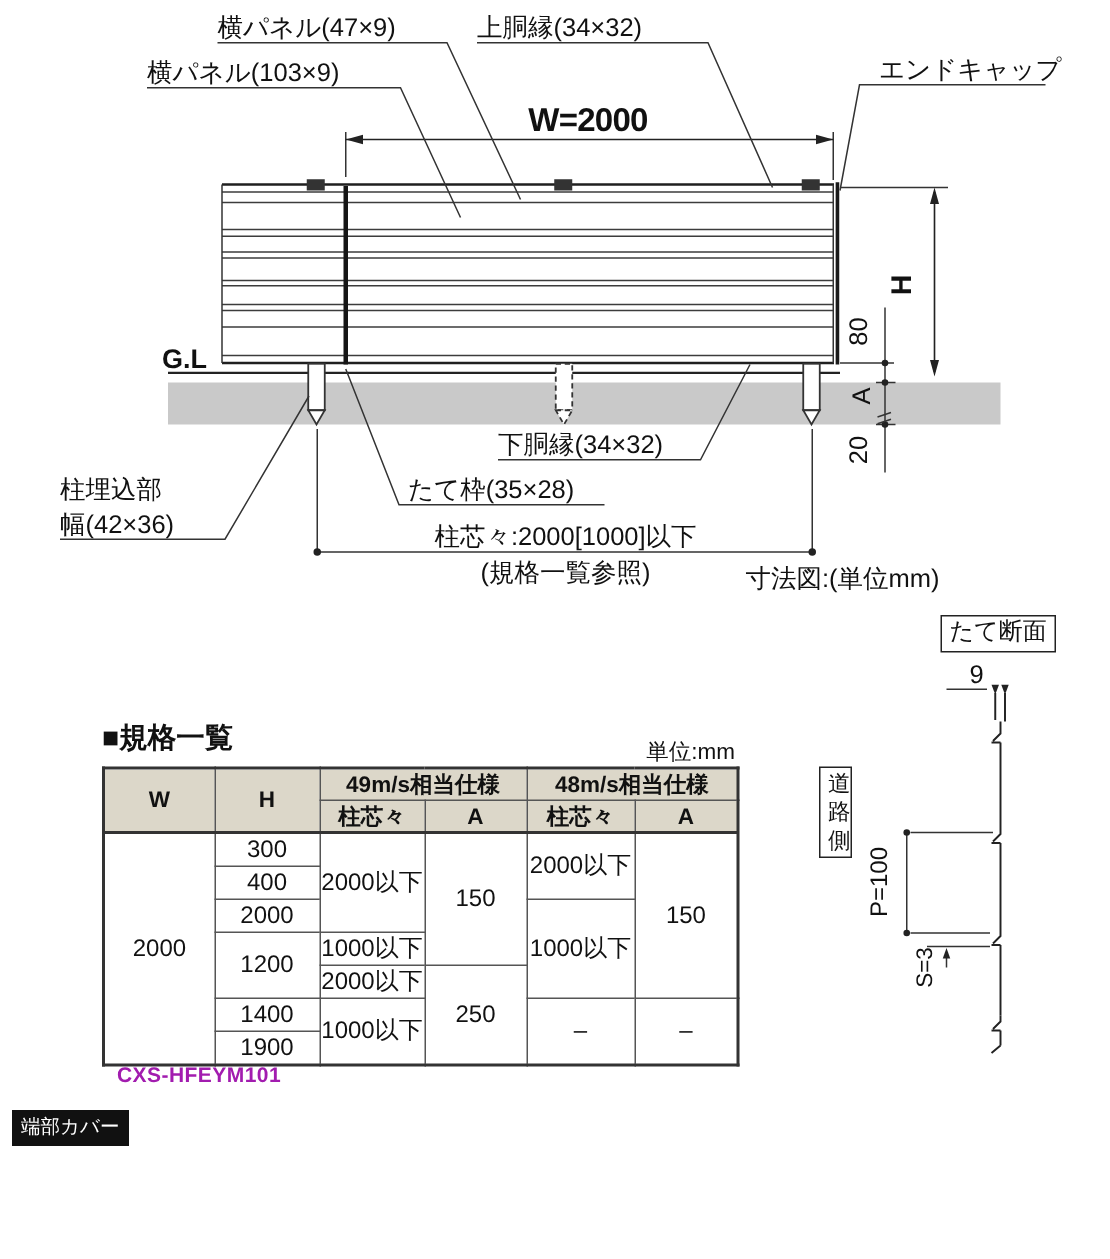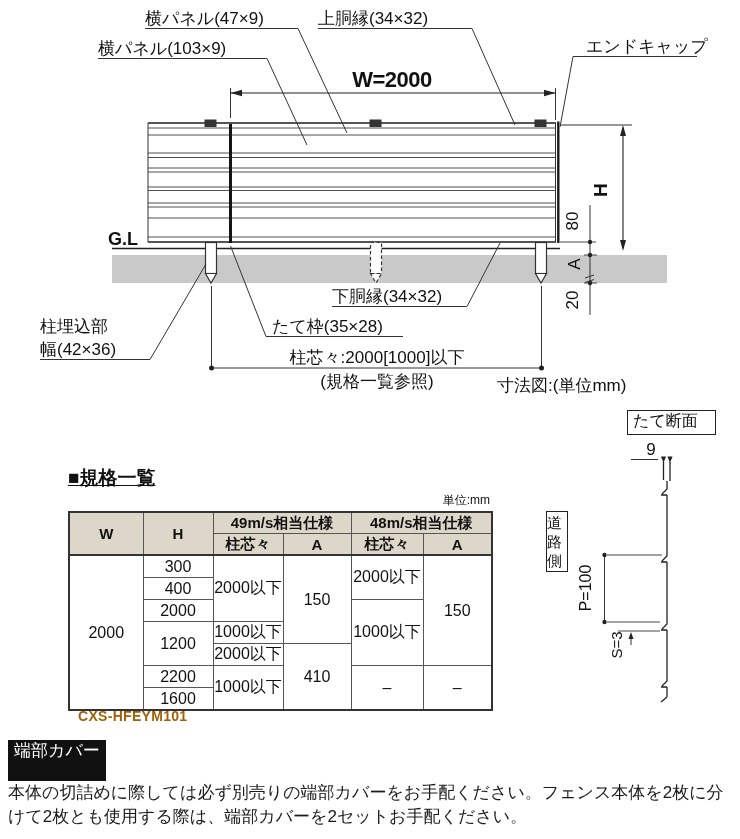--- a/index.html
+++ b/index.html
@@ -8,34 +8,34 @@
   .stage svg{position:absolute;left:0;top:0;}
   svg text{font-family:"Liberation Sans","DejaVu Sans",sans-serif;fill:#111;}
   .t17{font-size:17px;}
   .t16{font-size:16px;}
   .t15{font-size:15px;}
   .big{font-size:22px;font-weight:700;letter-spacing:-0.5px;}
   .gl{font-size:18px;font-weight:700;}
   .hdim{font-size:19px;font-weight:600;}
   .abs{position:absolute;}
   .spec-title{font-size:19px;font-weight:700;color:#111;}
-  .unit-label{font-size:12px;color:#111;}
+  .unit-label{font-size:15px;color:#111;}
   table.spec{border-collapse:collapse;table-layout:fixed;width:423px;border:2px solid #333;}
   table.spec th,table.spec td{border:1px solid #555;text-align:center;vertical-align:middle;
       padding:0;color:#111;overflow:hidden;}
   table.spec th{background:#dcd7c9;font-size:15px;font-weight:600;height:20px;}
   table.spec td{font-size:16px;height:21px;background:#fff;}
   table.spec tbody tr:first-child td{border-top:2.5px solid #333;}
-  .model-code{font-size:14px;font-weight:600;letter-spacing:0.3px;color:#a16207;}
-  .note-badge{display:inline-block;background:#111;color:#fff;font-size:17px;
-      padding:1px 6px 20px 6px;line-height:20px;}
+  .model-code{font-size:14px;font-weight:600;letter-spacing:0.3px;color:#a21caf;}
+  .note-badge{display:inline-block;background:#111;color:#fff;font-size:13px;
+      padding:1px 6px 3px 6px;line-height:20px;}
   .note-text{font-size:17px;line-height:23.5px;color:#1a1a1a;width:730px;}
-  .vtext{border:1.4px solid #222;width:20px;text-align:left;font-size:15px;
+  .vtext{border:1.4px solid #222;width:20px;text-align:right;font-size:15px;
       line-height:19px;padding:1px 0;word-break:break-all;background:#fff;}
-  .sec-box{border:1.5px solid #222;font-size:16px;padding:0 17px 2px 5px;background:#fff;}
+  .sec-box{border:1.5px solid #222;font-size:16px;padding:0 5px 2px 5px;background:#fff;}
 </style>
 </head>
 <body>
 
 <div class="stage">
 
   <svg width="740" height="730" viewBox="0 0 740 730">
 
     <rect x="112" y="255" width="555" height="28" fill="#c9c9c9"></rect>
 
@@ -151,21 +151,21 @@
       <polygon points="631,632 628.5,639 633.5,639" fill="#222"></polygon>
     </g>
   </svg>
 
   <div class="abs sec-box" style="left:627px;top:410px;">
     <span>たて断面</span>
   </div>
 
   <div class="abs vtext" style="left:546px;top:511px;">道路側</div>
 
-  <div class="abs spec-title" style="left:68px;top:465px;text-decoration:underline;">■規格一覧</div>
+  <div class="abs spec-title" style="left:68px;top:479px;">■規格一覧</div>
   <div class="abs unit-label" style="right:250px;top:492px;">単位:mm</div>
 
   <div class="abs" style="left:68px;top:511px;">
     <table class="spec">
       <colgroup>
         <col style="width:74px">
           <col style="width:70px">
           <col style="width:70px">
         <col style="width:68px">
           <col style="width:72px">
@@ -200,35 +200,34 @@
           <tr>
             <td>2000</td>
             <td rowspan="3">1000以下</td>
           </tr>
           <tr>
             <td rowspan="2">1200</td>
             <td>1000以下</td>
           </tr>
           <tr>
             <td>2000以下</td>
-            <td rowspan="3">410</td>
-          </tr>
-          <tr>
-            <td>2200</td>
+            <td rowspan="3">250</td>
+          </tr>
+          <tr>
+            <td>1400</td>
             <td rowspan="2">1000以下</td>
             <td rowspan="2">–</td>
             <td rowspan="2">–</td>
           </tr>
           <tr>
-            <td>1600</td>
+            <td>1900</td>
           </tr>
         </tbody>
     </table>
   </div>
 
   <div class="abs model-code" style="left:78px;top:708px;">CXS-HFEYM101</div>
 
   <div class="abs" style="left:8px;top:740px;">
     <span class="note-badge">端部カバー</span>
-    <div class="note-text">本体の切詰めに際しては必ず別売りの端部カバーをお手配ください。フェンス本体を2枚に分けて2枚とも使用する際は、端部カバーを2セットお手配ください。</div>
   </div>
 
 </div>
 
 </body></html>

